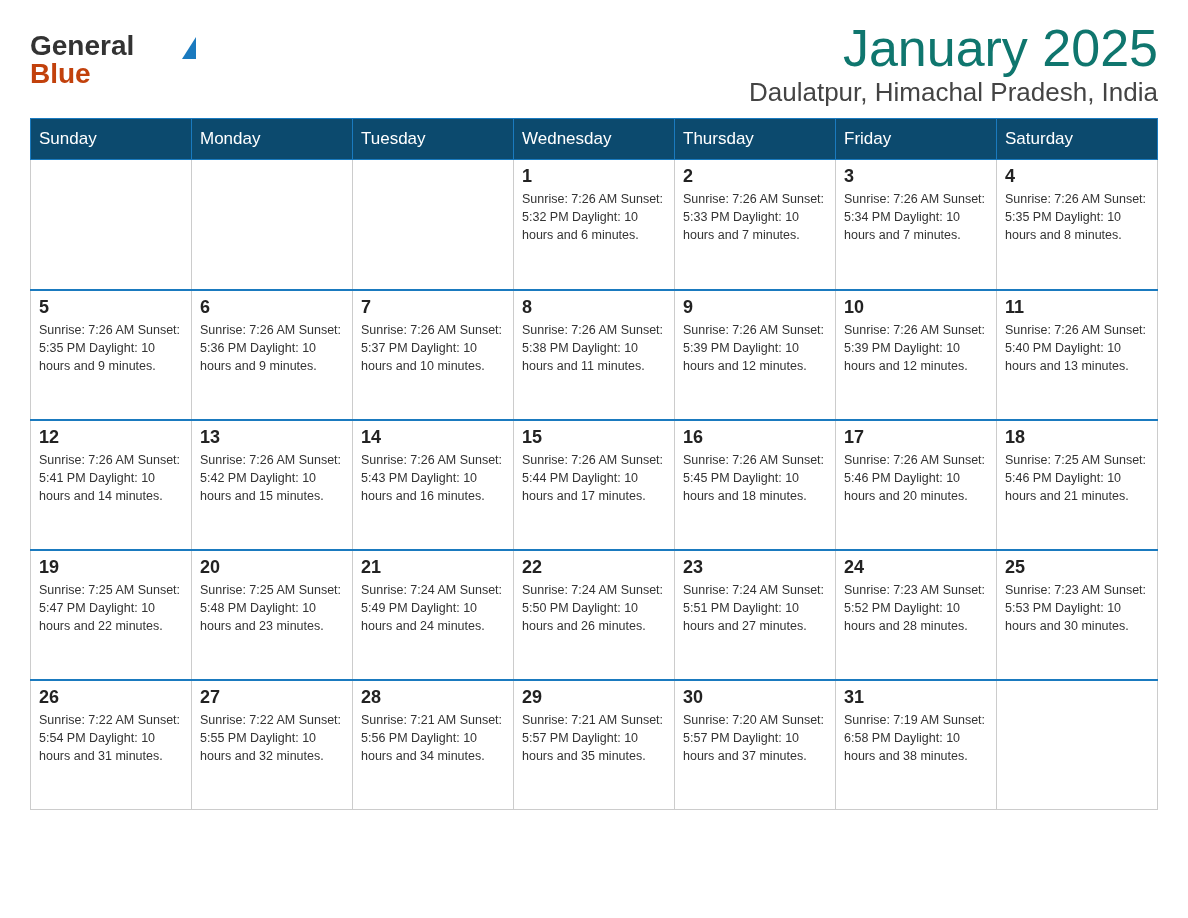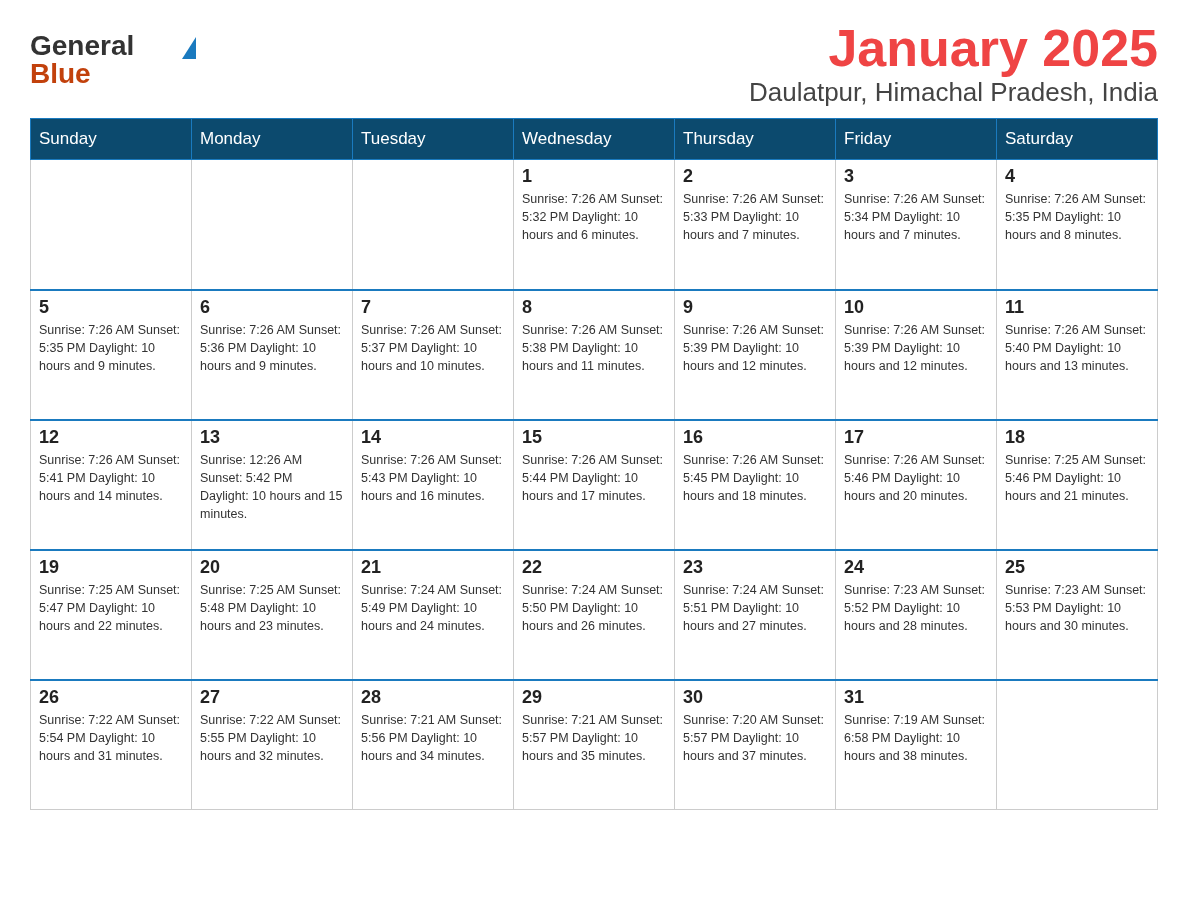--- a/index.html
+++ b/index.html
@@ -44,22 +44,22 @@
       font-size: 28px;
       font-weight: bold;
       color: #c2410c;
       margin-top: -4px;
     }
     .title-area {
       text-align: right;
     }
     .month-year {
       font-size: 52px;
-      font-weight: bold;
-      color: #ef4444;
+      font-weight: normal;
+      color: #0f766e;
       line-height: 1.1;
     }
     .location {
       font-size: 26px;
       color: #444;
       margin-top: 0;
     }
     .calendar {
       width: 100%;
       border-collapse: collapse;
@@ -208,21 +208,21 @@
       </tr>
       <tr class="row-top-border">
         <td>
           <span class="day-number">12</span>
           <div class="day-info">Sunrise: 7:26 AM
 Sunset: 5:41 PM
 Daylight: 10 hours and 14 minutes.</div>
         </td>
         <td>
           <span class="day-number">13</span>
-          <div class="day-info">Sunrise: 12:26 AM
+          <div class="day-info">Sunrise: 7:26 AM
 Sunset: 5:42 PM
 Daylight: 10 hours and 15 minutes.</div>
         </td>
         <td>
           <span class="day-number">14</span>
           <div class="day-info">Sunrise: 7:26 AM
 Sunset: 5:43 PM
 Daylight: 10 hours and 16 minutes.</div>
         </td>
         <td>

